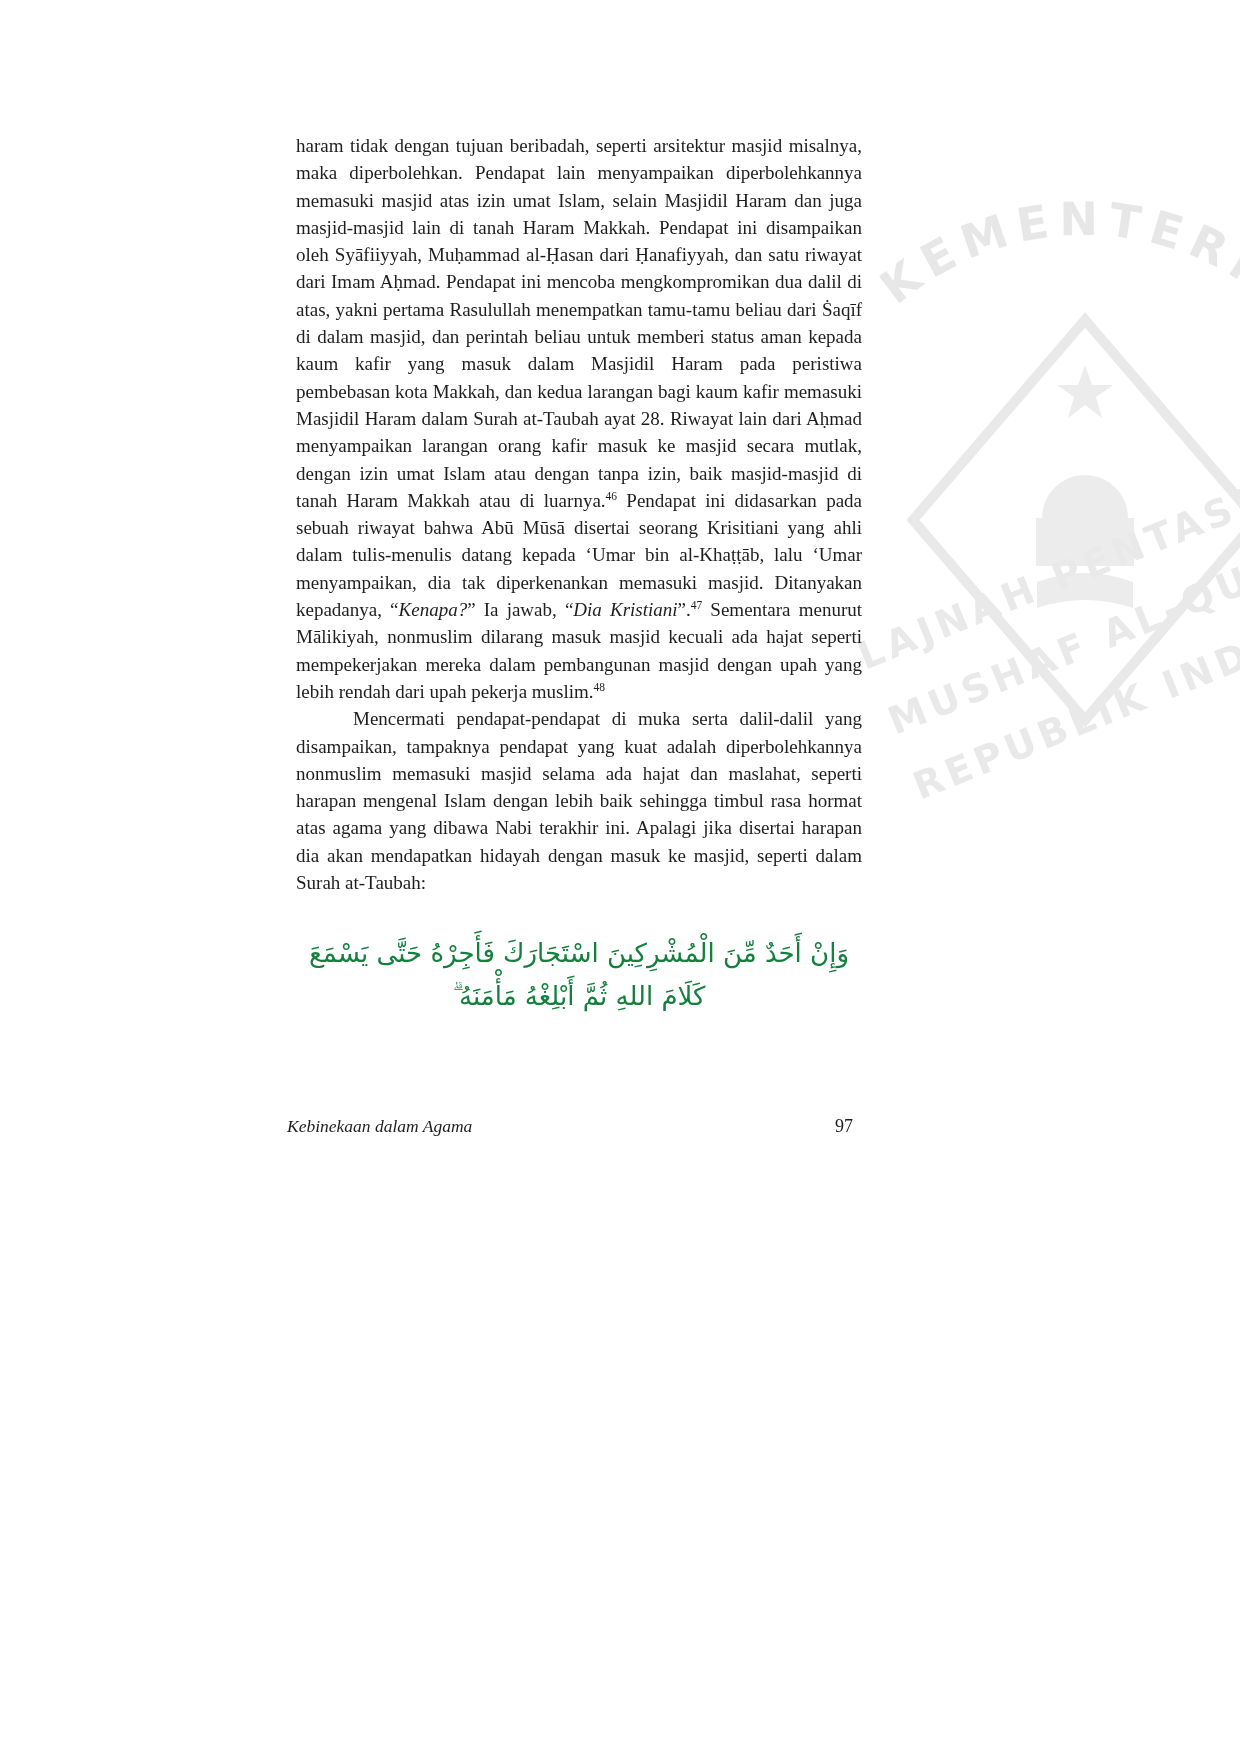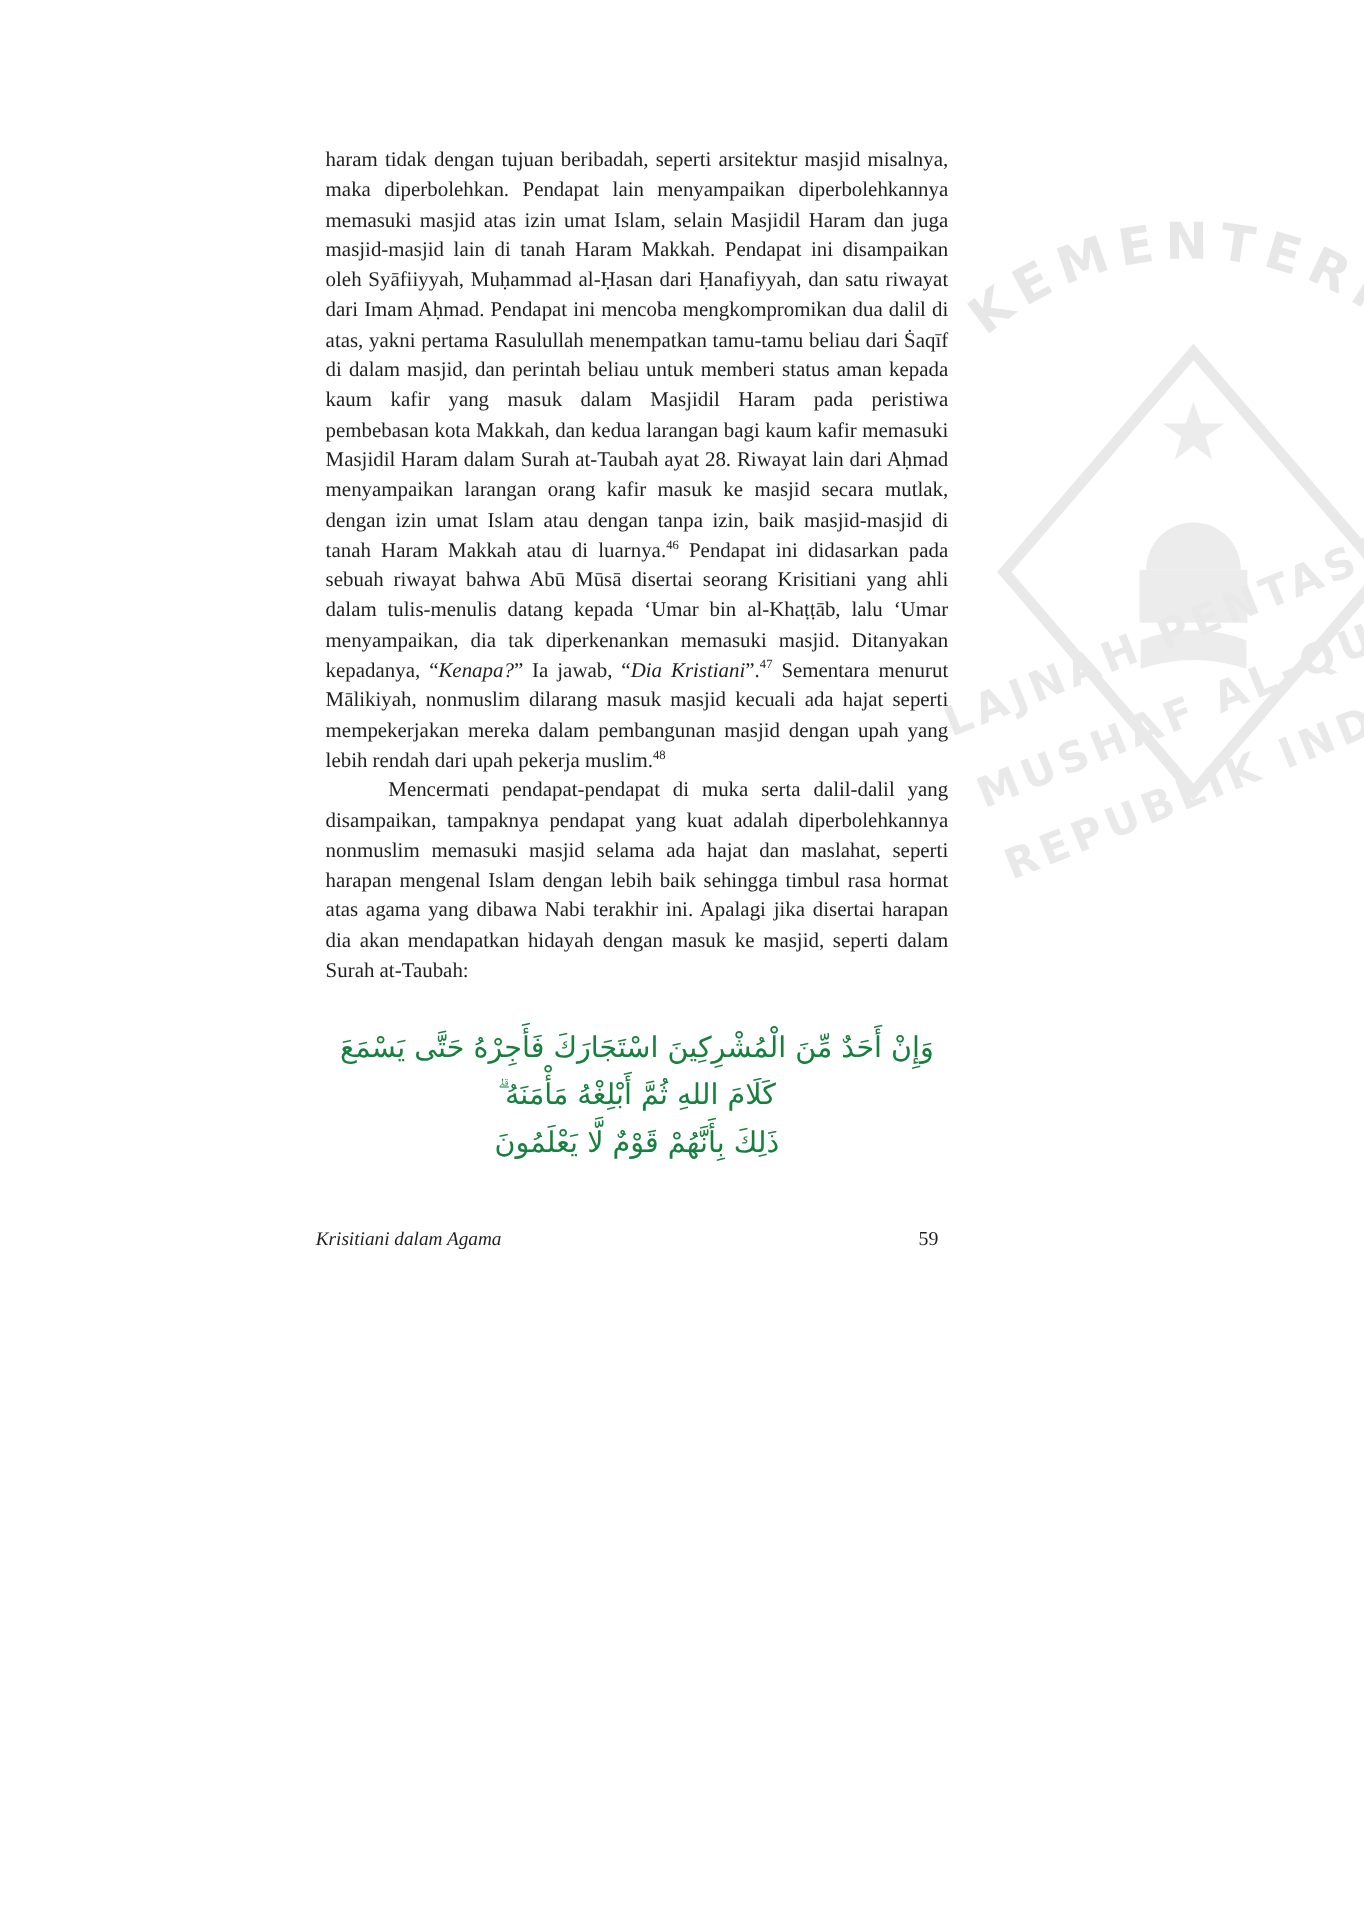--- a/index.html
+++ b/index.html
@@ -101,23 +101,22 @@
   </svg>
 
   <div class="content">
 
     <p class="para"><span>haram tidak dengan tujuan beribadah, seperti arsitektur masjid misalnya, maka diperbolehkan. Pendapat lain menyampaikan diperbolehkannya memasuki masjid atas izin umat Islam, selain Masjidil Haram dan juga masjid-masjid lain di tanah Haram Makkah. Pendapat ini disampaikan oleh Syāfiiyyah, Muḥammad al-Ḥasan dari Ḥanafiyyah, dan satu riwayat dari Imam Aḥmad. Pendapat ini mencoba mengkompromikan dua dalil di atas, yakni pertama Rasulullah menempatkan tamu-tamu beliau dari Ṡaqīf di dalam masjid, dan perintah beliau untuk memberi status aman kepada kaum kafir yang masuk dalam Masjidil Haram pada peristiwa pembebasan kota Makkah, dan kedua larangan bagi kaum kafir memasuki Masjidil Haram dalam Surah at-Taubah ayat 28. Riwayat lain dari Aḥmad menyampaikan larangan orang kafir masuk ke masjid secara mutlak, dengan izin umat Islam atau dengan tanpa izin, baik masjid-masjid di tanah Haram Makkah atau di luarnya.</span><sup class="fnref">46</sup><span> Pendapat ini didasarkan pada sebuah riwayat bahwa Abū Mūsā disertai seorang Krisitiani yang ahli dalam tulis-menulis datang kepada ‘Umar bin al-Khaṭṭāb, lalu ‘Umar menyampaikan, dia tak diperkenankan memasuki masjid. Ditanyakan kepadanya, “</span><em class="it">Kenapa?</em><span>” Ia jawab, “</span><em class="it">Dia Kristiani</em><span>”.</span><sup class="fnref">47</sup><span> Sementara menurut Mālikiyah, nonmuslim dilarang masuk masjid kecuali ada hajat seperti mempekerjakan mereka dalam pembangunan masjid dengan upah yang lebih rendah dari upah pekerja muslim.</span><sup class="fnref">48</sup></p>
 
     <p class="para indent"><span>Mencermati pendapat-pendapat di muka serta dalil-dalil yang disampaikan, tampaknya pendapat yang kuat adalah diperbolehkannya nonmuslim memasuki masjid selama ada hajat dan maslahat, seperti harapan mengenal Islam dengan lebih baik sehingga timbul rasa hormat atas agama yang dibawa Nabi terakhir ini. Apalagi jika disertai harapan dia akan mendapatkan hidayah dengan masuk ke masjid, seperti dalam Surah at-Taubah:</span></p>
 
     <div class="arabic">
       <div>وَإِنْ أَحَدٌ مِّنَ الْمُشْرِكِينَ اسْتَجَارَكَ فَأَجِرْهُ حَتَّى يَسْمَعَ كَلَامَ اللهِ ثُمَّ أَبْلِغْهُ مَأْمَنَهُ ۗ</div>
-      <div>ذَلِكَ بِأَنَّهُمْ قَوْمٌ لَّا يَعْلَمُونَ</div>
     </div>
 
   </div>
 
   <div class="footer">
-    <span class="title">Krisitiani dalam Agama</span>
-    <span class="pnum">59</span>
+    <span class="title">Kebinekaan dalam Agama</span>
+    <span class="pnum">97</span>
   </div>
 
 </div>
 
 </body></html>

